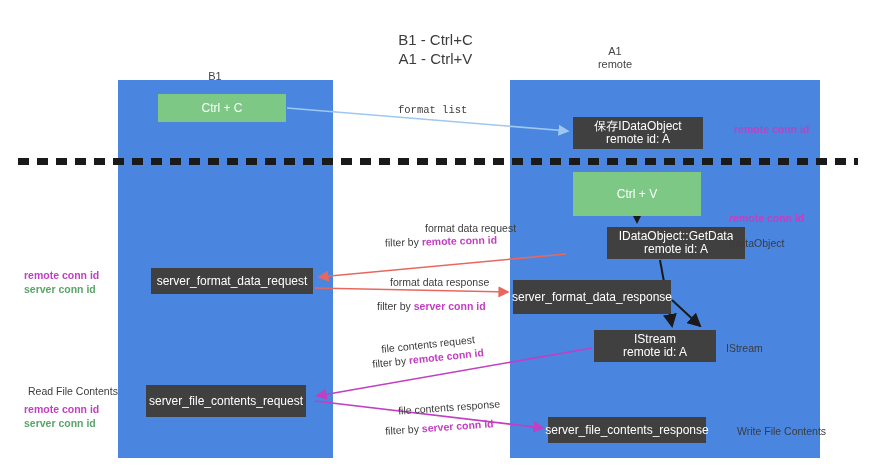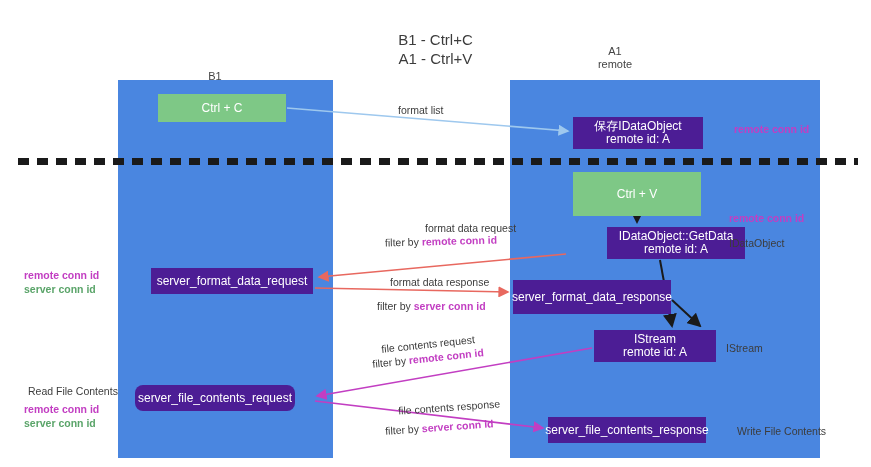--- a/index.html
+++ b/index.html
@@ -62,44 +62,44 @@
     align-items: center;
     justify-content: center;
     color: #ffffff;
     font-size: 12px;
     line-height: 13px;
     text-align: center;
     white-space: pre-line;
     z-index: 5;
   }
   .node.green  { background: #7ec886; }
-  .node.orange { background: #4c1d95; }
+  .node.orange { background: #404040; }
 
   #n-ctrlc     { left: 158px; top: 94px;  width: 128px; height: 28px; }
   #n-save      { left: 573px; top: 117px; width: 130px; height: 32px; }
   #n-ctrlv     { left: 573px; top: 172px; width: 128px; height: 44px; }
   #n-getdata   { left: 568px; top: 227px; width: 138px; height: 32px; margin-left: 39px; }
   #n-sfdreq    { left: 151px; top: 268px; width: 162px; height: 26px; }
   #n-sfdresp   { left: 513px; top: 280px; width: 158px; height: 34px; }
   #n-istream   { left: 594px; top: 330px; width: 122px; height: 32px; }
-  #n-sfcreq    { left: 135px; top: 385px; width: 160px; height: 26px; border-radius: 8px; }
+  #n-sfcreq    { left: 146px; top: 385px; width: 160px; height: 32px; }
   #n-sfcresp   { left: 548px; top: 417px; width: 158px; height: 26px; }
 
   
   .edge-label {
     position: absolute;
     font-size: 10.5px;
     line-height: 14px;
     color: #3c3c3c;
     white-space: nowrap;
     z-index: 6;
   }
   .edge-label .hl-purple { color: #c23ec2; font-weight: bold; }
 
-  #lbl-format-list   { left: 398px; top: 103px; }
+  #lbl-format-list   { left: 398px; top: 103px; font-family: Liberation Mono, monospace; }
   #lbl-fdreq-1       { left: 389px; top: 221px; margin-left: 36px; }
   #lbl-fdreq-2       { left: 385px; top: 234px; transform: rotate(-1.5deg); }
   #lbl-fdresp-1      { left: 390px; top: 275px; }
   #lbl-fdresp-2      { left: 377px; top: 299px; }
   #lbl-fcreq-1       { left: 381px; top: 337px; transform: rotate(-6deg); }
   #lbl-fcreq-2       { left: 372px; top: 351px; transform: rotate(-6deg); }
   #lbl-fcresp-1      { left: 398px; top: 400px; transform: rotate(-4deg); }
   #lbl-fcresp-2      { left: 385px; top: 420px; transform: rotate(-4deg); }
 
   

